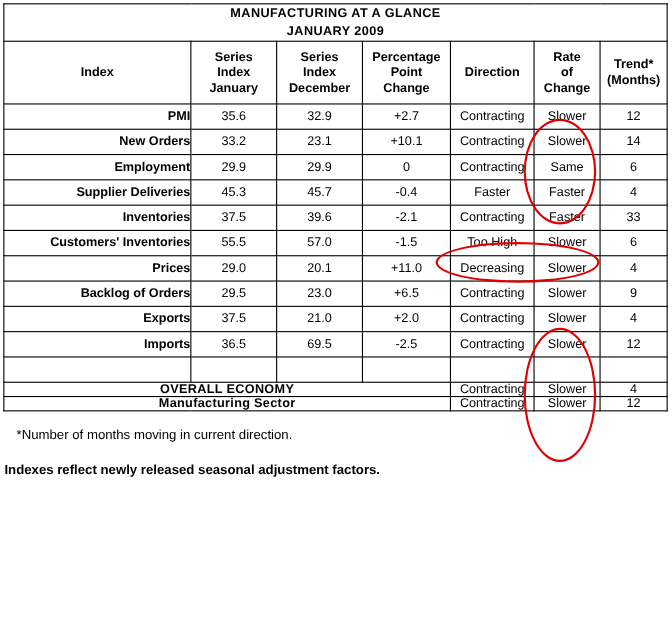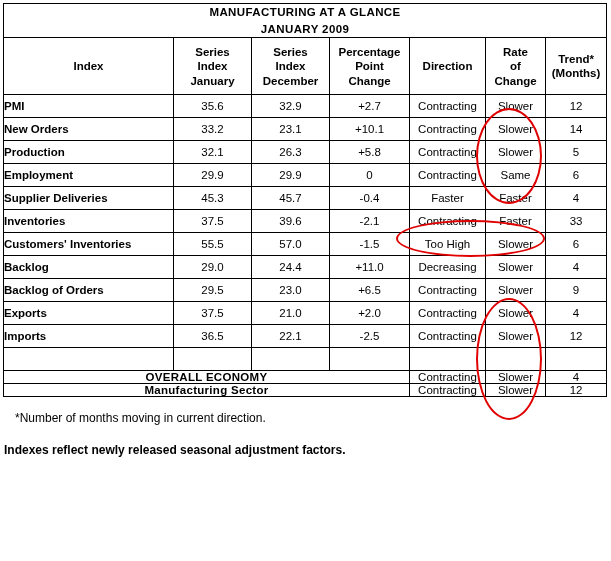--- a/index.html
+++ b/index.html
@@ -47,21 +47,21 @@
     font-size: 11.5px;
     line-height: 1.25;
     padding: 5px 2px;
     height: 56px;
   }
   .rowlabel {
     font-weight: bold;
     font-size: 11.5px;
     padding: 5px 0 5px 7px;
     height: 22px;
-    text-align: left;
+    text-align: right;
   }
   .num {
     text-align: center;
     font-size: 11.5px;
     padding: 5px 0;
   }
   .blank-row td {
     height: 22px;
   }
   .overall {
@@ -151,29 +151,20 @@
       <tr>
         <td class="rowlabel">New Orders</td>
         <td class="num">33.2</td>
         <td class="num">23.1</td>
         <td class="num">+10.1</td>
         <td class="num">Contracting</td>
         <td class="num">Slower</td>
         <td class="num">14</td>
       </tr>
       <tr>
-        <td class="rowlabel">Production</td>
-        <td class="num">32.1</td>
-        <td class="num">26.3</td>
-        <td class="num">+5.8</td>
-        <td class="num">Contracting</td>
-        <td class="num">Slower</td>
-        <td class="num">5</td>
-      </tr>
-      <tr>
         <td class="rowlabel">Employment</td>
         <td class="num">29.9</td>
         <td class="num">29.9</td>
         <td class="num">0</td>
         <td class="num">Contracting</td>
         <td class="num">Same</td>
         <td class="num">6</td>
       </tr>
       <tr>
         <td class="rowlabel">Supplier Deliveries</td>
@@ -196,23 +187,23 @@
       <tr>
         <td class="rowlabel">Customers' Inventories</td>
         <td class="num">55.5</td>
         <td class="num">57.0</td>
         <td class="num">-1.5</td>
         <td class="num">Too High</td>
         <td class="num">Slower</td>
         <td class="num">6</td>
       </tr>
       <tr>
-        <td class="rowlabel">Backlog</td>
+        <td class="rowlabel">Prices</td>
         <td class="num">29.0</td>
-        <td class="num">24.4</td>
+        <td class="num">20.1</td>
         <td class="num">+11.0</td>
         <td class="num">Decreasing</td>
         <td class="num">Slower</td>
         <td class="num">4</td>
       </tr>
       <tr>
         <td class="rowlabel">Backlog of Orders</td>
         <td class="num">29.5</td>
         <td class="num">23.0</td>
         <td class="num">+6.5</td>
@@ -225,21 +216,21 @@
         <td class="num">37.5</td>
         <td class="num">21.0</td>
         <td class="num">+2.0</td>
         <td class="num">Contracting</td>
         <td class="num">Slower</td>
         <td class="num">4</td>
       </tr>
       <tr>
         <td class="rowlabel">Imports</td>
         <td class="num">36.5</td>
-        <td class="num">22.1</td>
+        <td class="num">69.5</td>
         <td class="num">-2.5</td>
         <td class="num">Contracting</td>
         <td class="num">Slower</td>
         <td class="num">12</td>
       </tr>
 
       <tr class="blank-row">
         <td>&nbsp;</td>
         <td>&nbsp;</td>
         <td>&nbsp;</td>

